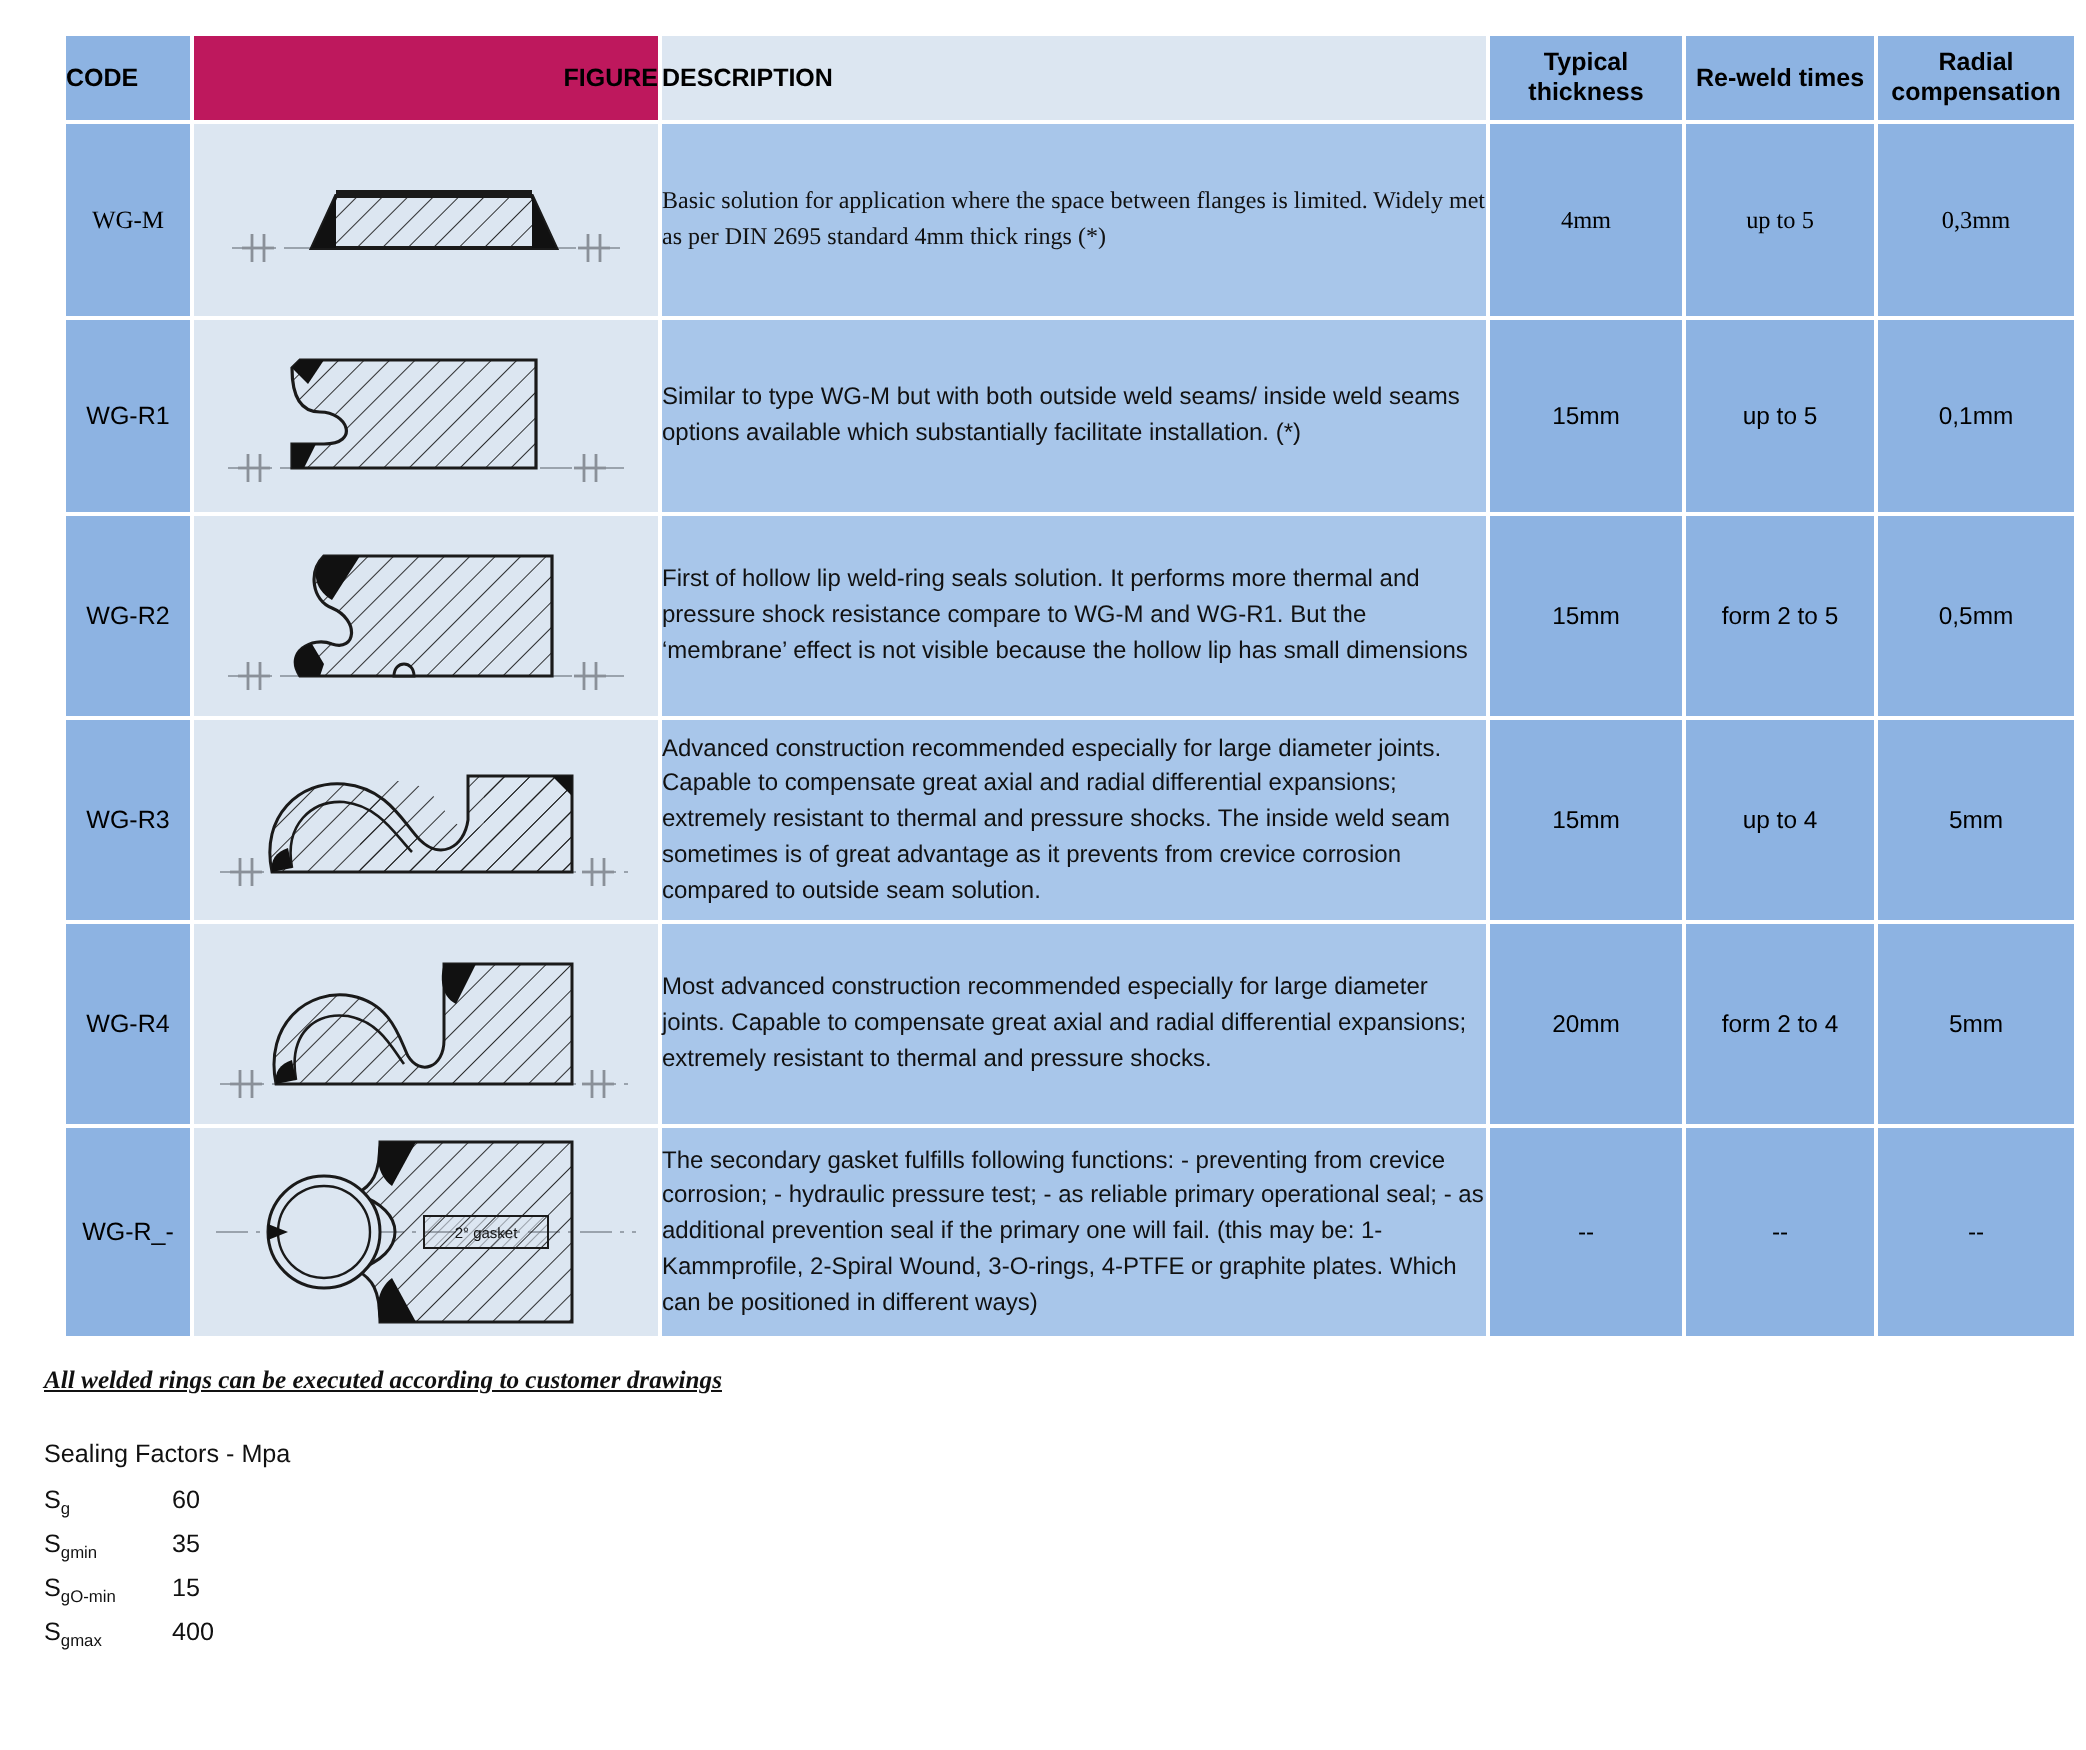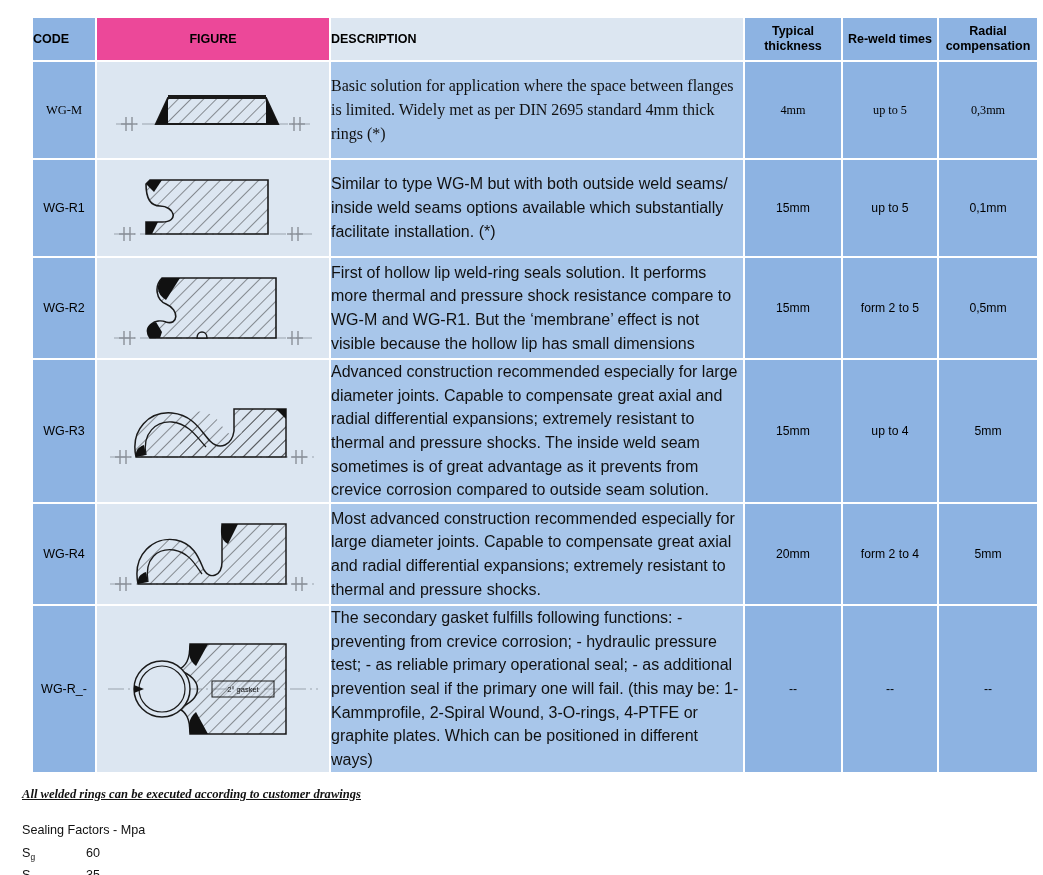--- a/index.html
+++ b/index.html
@@ -40,22 +40,22 @@
     vertical-align: middle;
     height: 42px;
     line-height: 1.18;
     padding: 2px 3px;
   }
   th.hdr-left {
     text-align: left;
     padding-left: 10px;
   }
   th.hdr-fig {
-    background: #ec4899;
-    text-align: center;
+    background: #be185d;
+    text-align: right;
     padding-left: 8px;
   }
   th.hdr-desc {
     background: #dce6f1;
     text-align: left;
     padding-left: 8px;
   }
   td.code-cell {
     background: #8db3e2;
     text-align: center;
@@ -66,21 +66,21 @@
   }
   td.fig-cell {
     background: #dce6f1;
     text-align: center;
     vertical-align: middle;
     padding: 0;
   }
   td.desc-cell {
     background: #a8c6ea;
     vertical-align: middle;
-    font-size: 16px;
+    font-size: 12px;
     line-height: 1.48;
     color: #111;
     padding: 6px 10px 6px 10px;
   }
   td.num-cell {
     background: #8db3e2;
     text-align: center;
     vertical-align: middle;
     font-size: 12.2px;
     color: #000;

